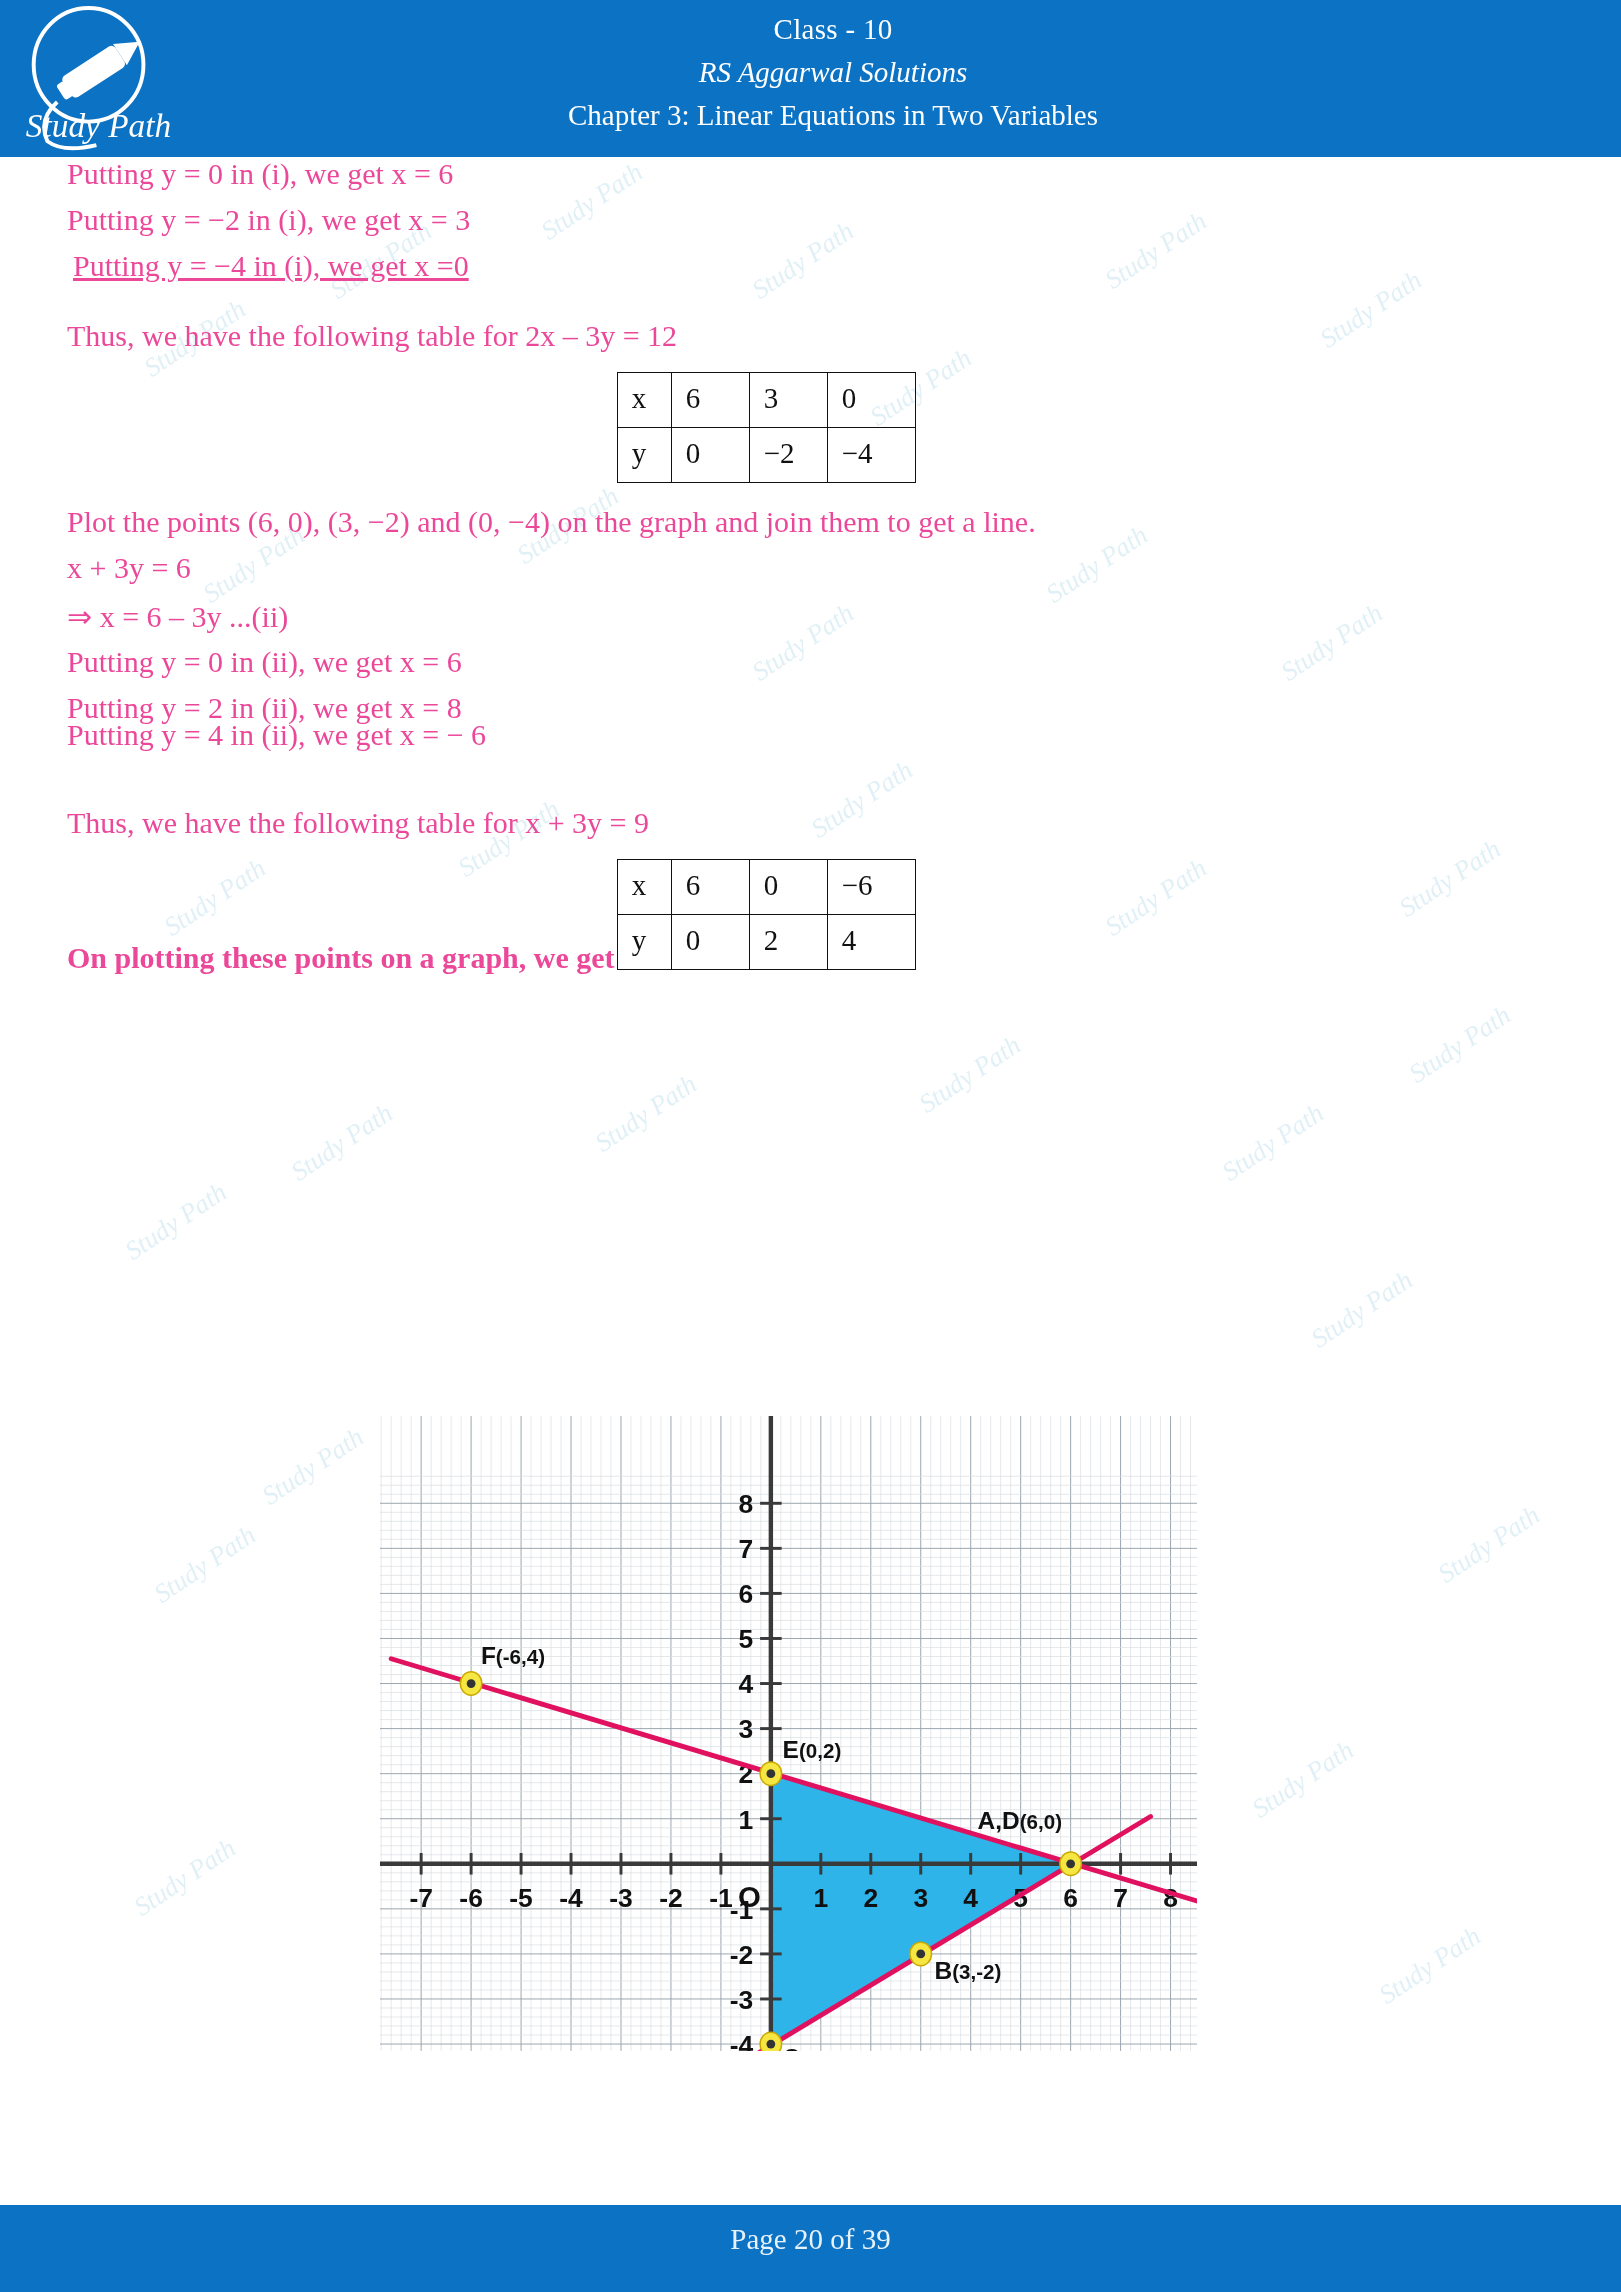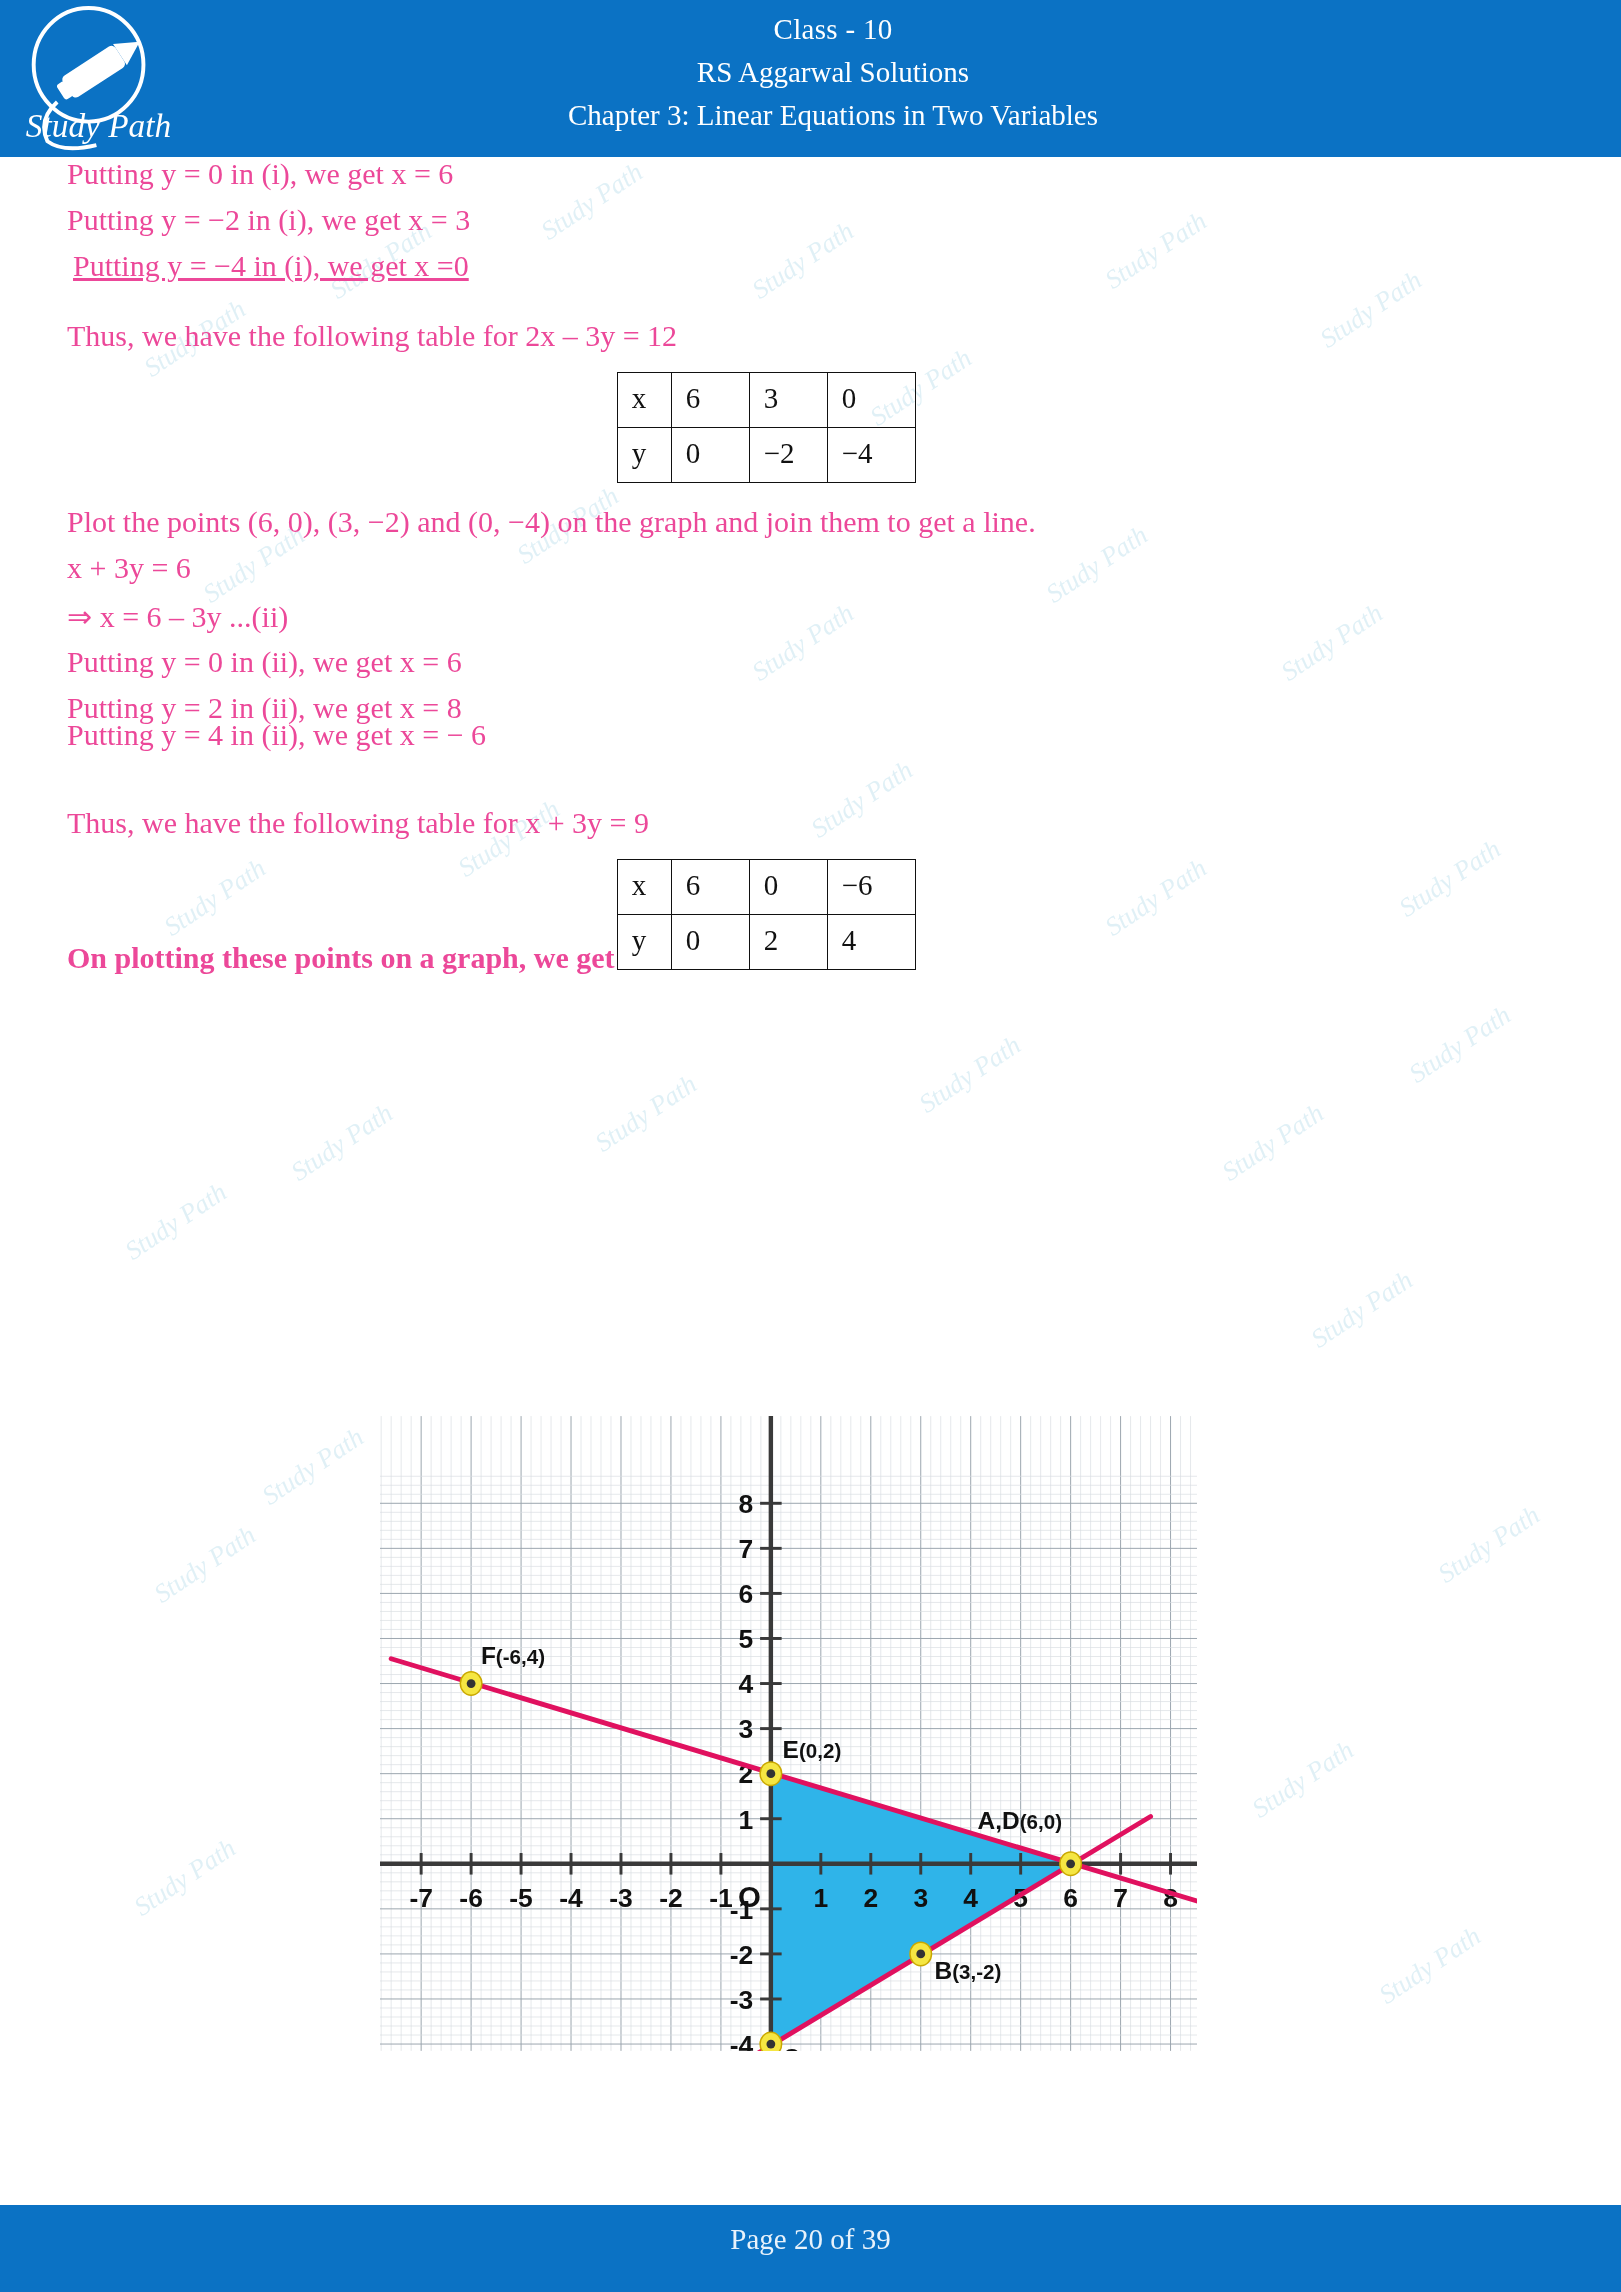--- a/index.html
+++ b/index.html
@@ -19,21 +19,21 @@
     color:#ffffff;
   }
   .logo {
     position:absolute; left:17.6px; top:3.9px; width:196px; height:149px;
   }
   .header-titles {
     position:absolute; left:294px; top:7.8px; width:1078px;
     text-align:center;
   }
   .hdr-line1 { font-size:29px; line-height:43px; letter-spacing:0.3px; }
-  .hdr-line2 { font-size:29px; line-height:43px; }
+  .hdr-line2 { font-size:29px; line-height:43px;font-style:italic; }
   .hdr-line3 { font-size:29px; line-height:43px; }
 
   
   .content { position:absolute; left:0; top:157px; width:1621px; }
   .ln {
     position:absolute;
     font-size:30px;
     color:#ec4899;
     white-space:nowrap;
     font-family:"Liberation Serif", serif;

